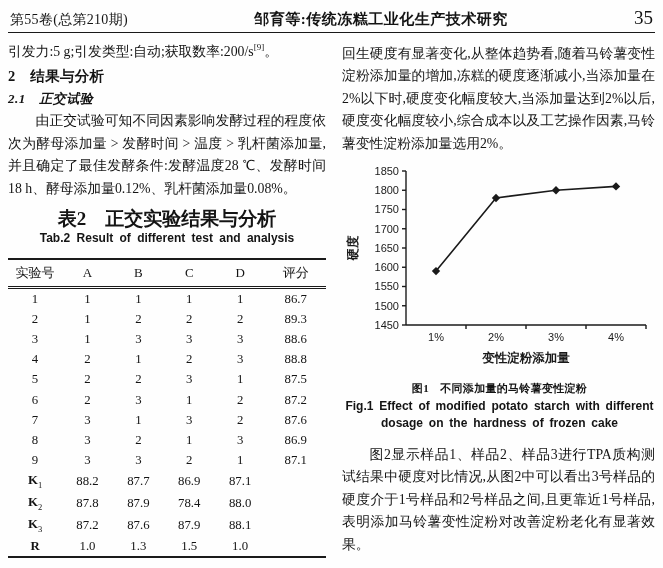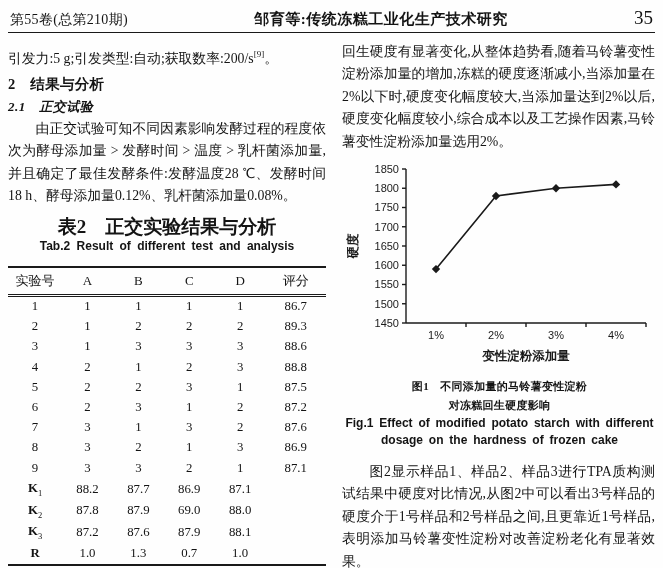--- a/index.html
+++ b/index.html
@@ -195,37 +195,37 @@
               <td>88.2</td>
               <td>87.7</td>
               <td>86.9</td>
               <td>87.1</td>
               <td></td>
             </tr>
             <tr>
               <td><span class="lab">K</span><sub>2</sub></td>
               <td>87.8</td>
               <td>87.9</td>
-              <td>69.0</td>
+              <td>78.4</td>
               <td>88.0</td>
               <td></td>
             </tr>
             <tr>
               <td><span class="lab">K</span><sub>3</sub></td>
               <td>87.2</td>
               <td>87.6</td>
               <td>87.9</td>
               <td>88.1</td>
               <td></td>
             </tr>
             <tr>
               <td><span class="lab">R</span></td>
               <td>1.0</td>
               <td>1.3</td>
-              <td>0.7</td>
+              <td>1.5</td>
               <td>1.0</td>
               <td></td>
             </tr>
           </tbody>
       </table>
     </div>
 
     <div class="col right">
       <p class="body">回生硬度有显著变化,从整体趋势看,随着马铃薯变性淀粉添加量的增加,冻糕的硬度逐渐减小,当添加量在2%以下时,硬度变化幅度较大,当添加量达到2%以后,硬度变化幅度较小,综合成本以及工艺操作因素,马铃薯变性淀粉添加量选用2%。</p>
 
@@ -262,21 +262,20 @@
             <polyline points="92,112.10000000000001 152,38.95 212,31.25 272,27.4" fill="none" stroke="#1a1a1a" stroke-width="1.6"></polyline>
             <path fill="#1a1a1a" d="M92 107.9 L96.2 112.10000000000001 L92 116.30000000000001 L87.8 112.10000000000001 Z"></path>
             <path fill="#1a1a1a" d="M152 34.75 L156.2 38.95 L152 43.150000000000006 L147.8 38.95 Z"></path>
             <path fill="#1a1a1a" d="M212 27.05 L216.2 31.25 L212 35.45 L207.8 31.25 Z"></path>
             <path fill="#1a1a1a" d="M272 23.2 L276.2 27.4 L272 31.599999999999998 L267.8 27.4 Z"></path>
             <text class="axlabel" text-anchor="middle" x="182" y="203">变性淀粉添加量</text>
             <text class="axlabel" text-anchor="middle" transform="translate(13 89) rotate(-90)">硬度</text>
           </svg>
         <div class="fig-cap">
           <div class="zh">图1　不同添加量的马铃薯变性淀粉</div>
-          <div class="zh">对冻糕回生硬度影响</div>
           <div class="en">Fig.1  Effect of modified potato starch with different</div>
           <div class="en">dosage on the hardness of frozen cake</div>
         </div>
       </div>
 
       <p class="body indent last">图2显示样品1、样品2、样品3进行TPA质构测试结果中硬度对比情况,从图2中可以看出3号样品的硬度介于1号样品和2号样品之间,且更靠近1号样品,表明添加马铃薯变性淀粉对改善淀粉老化有显著效果。</p>
     </div>
 
   </div>
 </div>

